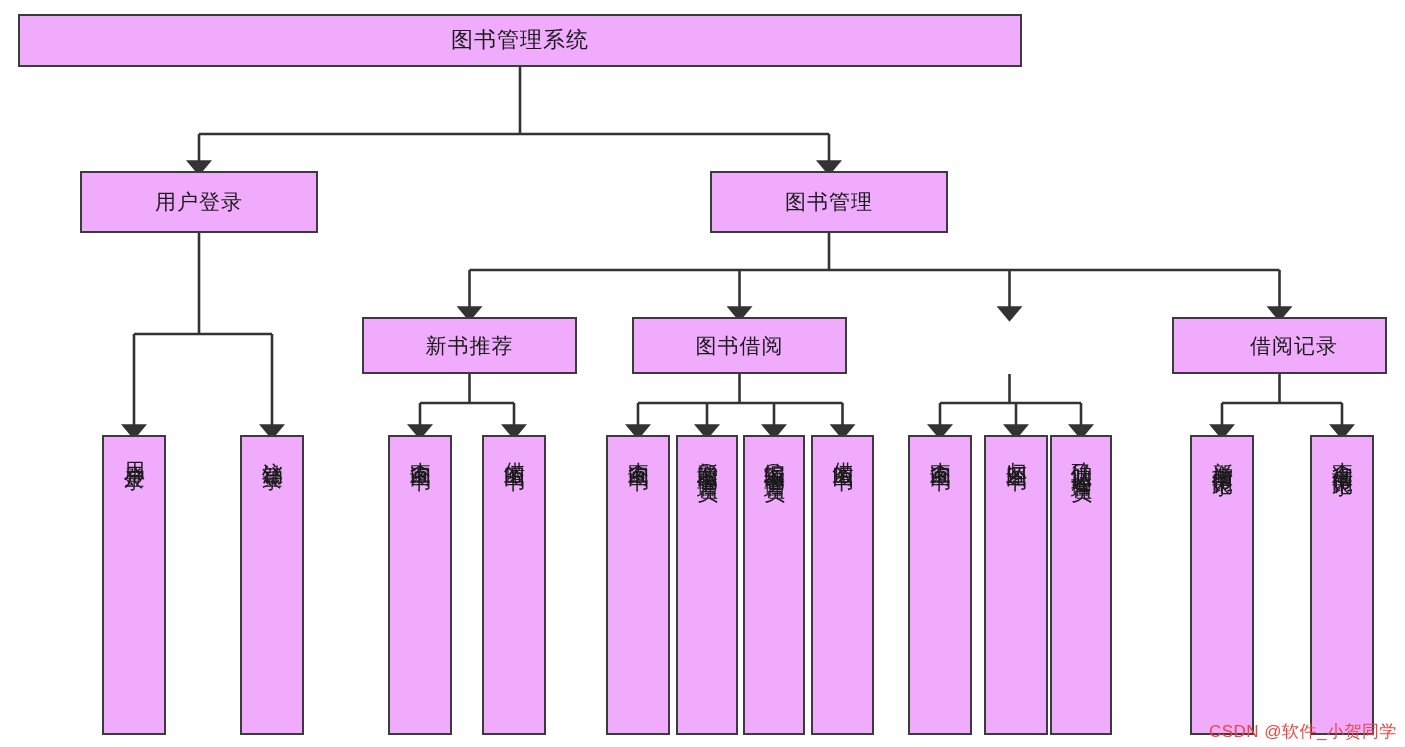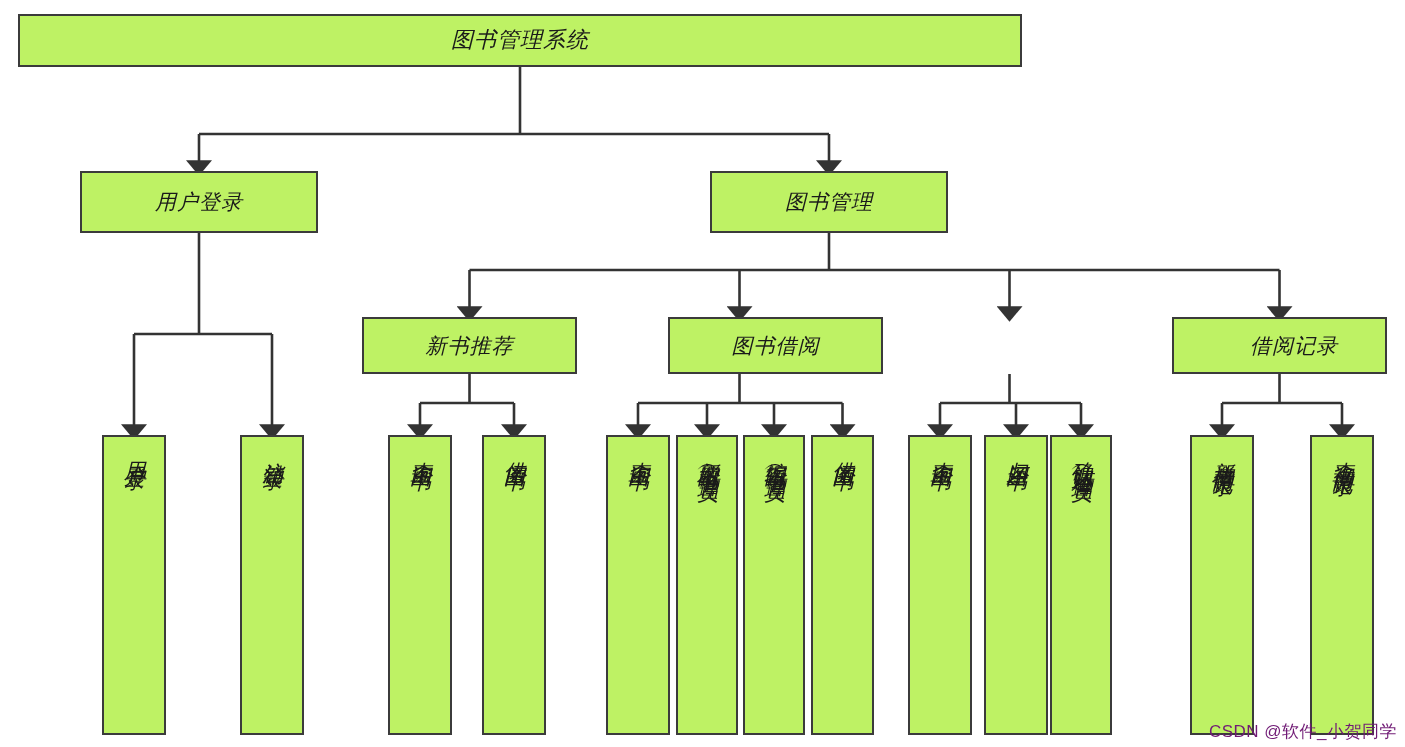--- a/index.html
+++ b/index.html
@@ -23,26 +23,25 @@
     left: 0;
     top: 0;
     width: 1405px;
     height: 747px;
     pointer-events: none;
   }
   .node {
     position: absolute;
     box-sizing: border-box;
     border: 2px solid #3b3b3b;
-    background: #bef264;
+    background: #f0abfc;
     display: flex;
     align-items: center;
     justify-content: center;
     color: #1a1a1a;
-    font-style: italic;
   }
   .node-h {
     font-size: 21px;
     letter-spacing: 1px;
     line-height: 1.2;
     text-align: center;
     white-space: nowrap;
   }
   .node-root .node-h {
     font-size: 22px;
@@ -60,21 +59,21 @@
     letter-spacing: 3px;
     text-align: left;
     color: #1a1a1a;
     white-space: nowrap;
   }
   .watermark {
     position: absolute;
     right: 8px;
     bottom: 4px;
     font-size: 17px;
-    color: #701a75;
+    color: #ef4444;
     letter-spacing: 0.5px;
     white-space: nowrap;
     user-select: none;
   }
 </style>
 </head>
 <body>
 
 <div id="canvas">
 
@@ -128,21 +127,21 @@
   <div class="node" style="left: 80px; top: 171px; width: 238px; height: 62px;">
     <span class="node-h">用户登录</span>
   </div>
   <div class="node" style="left: 362px; top: 317px; width: 215px; height: 57px;">
     <span class="node-h">新书推荐</span>
   </div>
 
   <div class="node" style="left: 710px; top: 171px; width: 238px; height: 62px;">
     <span class="node-h">图书管理</span>
   </div>
-  <div class="node" style="left: 632px; top: 317px; width: 215px; height: 57px; margin-left: 36px;">
+  <div class="node" style="left: 632px; top: 317px; width: 215px; height: 57px;">
     <span class="node-h">图书借阅</span>
   </div>
   <div class="node" style="left: 1172px; top: 317px; width: 215px; height: 57px; padding-left: 29px;">
     <span class="node-h">借阅记录</span>
   </div>
 
   <div class="node node-v" style="left: 102px; top: 435px; width: 64px; height: 300px;">
     <span class="vtext">用户登录</span>
   </div>
   <div class="node node-v" style="left: 240px; top: 435px; width: 64px; height: 300px;">

